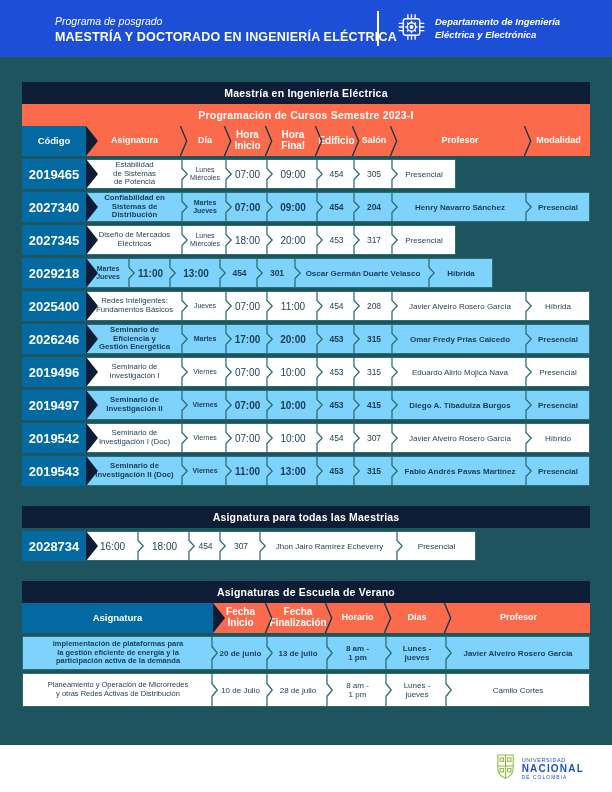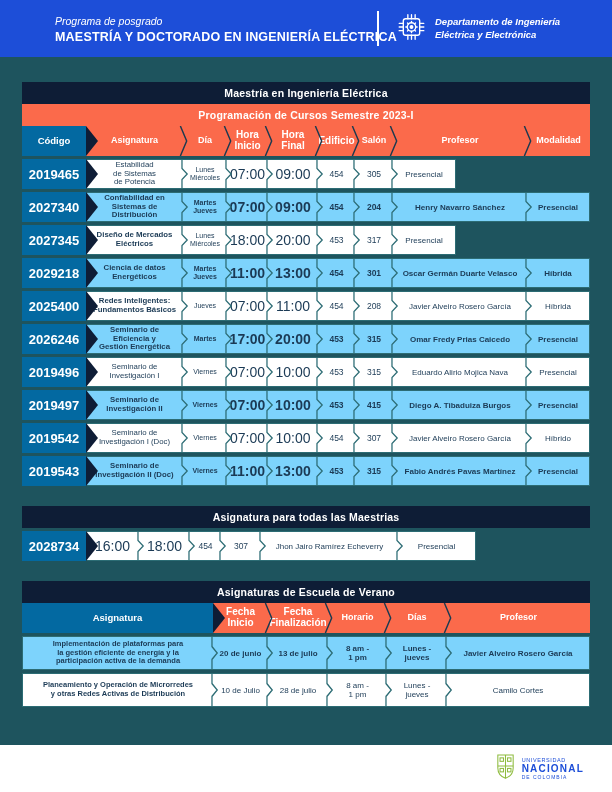--- a/index.html
+++ b/index.html
@@ -39,41 +39,41 @@
   .t3 .row{height:34px}
   .cell{position:relative;background:#fff;color:#1b3a55;display:flex;align-items:center;justify-content:center;text-align:center;border-top:1px solid #2c6c74;border-bottom:1px solid #2c6c74}
   .cell:last-child{border-right:1px solid #2c6c74}
   .t3 .cell:first-child{border-left:1px solid #2c6c74}
   .cell .t{white-space:pre-line}
   .sep{position:absolute;left:-3px;top:0;width:9px;height:100%;display:block}
   .sep svg{width:100%;height:100%;display:block}
   .sep path{fill:none;stroke:#2c6c74;stroke-width:1.4}
   .alt .cell{background:#7dd3fc}
   .alt .cell .t{font-weight:bold}
-  .t .b, .b{font-weight:bold}
+  .t .b, .b{font-weight:normal}
 
   
   .cell.code,.hcell.hcode{background:#0369a1;color:#fff;font-weight:bold;border:none;z-index:2}
   .cell.code::after,.hcell.hcode::after{content:"";position:absolute;right:-12px;top:0;width:0;height:0;
     border-top:15px solid transparent;border-bottom:15px solid transparent;border-left:12px solid #0e1d36}
   .cell.code .t{font-size:13px}
   .hcell.hcode{font-size:9.5px}
 
   
   .w-cod{width:64px}.w-asig{width:97px}.w-dia{width:44px}.w-hi{width:41px}.w-hf{width:50px}
   .w-ed{width:37px}.w-sal{width:38px}.w-prof{width:134px}.w-mod{width:63px}
   
   .w2-asig{width:114px}.w2-hi{width:53px}.w2-hf{width:51px}.w2-ed{width:31px}.w2-sal{width:40px}.w2-prof{width:137px}.w2-mod{width:78px}
   
   .w3-asig{width:191px}.w3-fi{width:55px}.w3-ff{width:60px}.w3-hor{width:59px}.w3-dias{width:60px}.w3-prof{width:143px}
 
   
   .asig{font-size:7.8px;line-height:1.12}
   .dia{font-size:7px;line-height:1.15}
-  .hora{font-size:14px}
+  .hora{font-size:10px}
   .num{font-size:8.5px}
   .prof{font-size:8px}
   .mod{font-size:8px}
   .t3 .asig3{font-size:7.5px;line-height:1.18}
   .t3 .fch{font-size:8px}
   .hcell.small{font-size:10px}
 
   
   .footer-logo{position:absolute;right:28px;bottom:7px;display:flex;align-items:center;gap:5px}
   .logo-text{color:#1d4ed8;line-height:1.15}
@@ -366,24 +366,20 @@
               </svg>
             </i>
             <span class="t">Presencial</span>
           </div>
       </div>
 
       <div class="row alt">
         <div class="cell code w-cod">
             <span class="t">2029218</span>
           </div>
-        <div class="cell asig w-asig">
-            <span class="t">Ciencia de datos
-Energéticos</span>
-          </div>
         <div class="cell dia w-dia">
             <i class="sep">
               <svg viewBox="0 0 10 30" preserveAspectRatio="none" aria-hidden="true">
                 <path d="M2.2 0 L2.2 9 L8 15 L2.2 21 L2.2 30"></path>
               </svg>
             </i>
             <span class="t">Martes
 Jueves</span>
           </div>
         <div class="cell hora w-hi">

